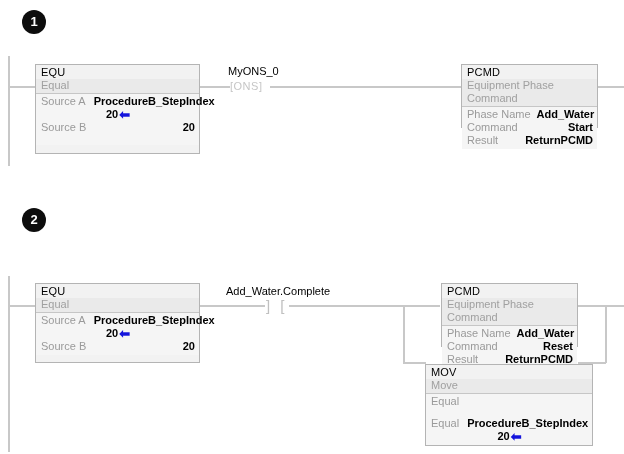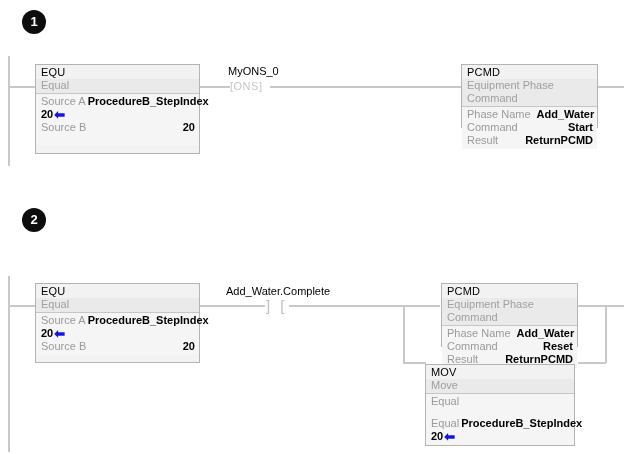--- a/index.html
+++ b/index.html
@@ -92,26 +92,26 @@
     color: #000000;
     font-weight: bold;
     font-size: 11px;
     margin-left: 6px;
     flex: 1 1 auto;
     text-align: right;
   }
   .op-val.left {
     text-align: left;
     flex: 0 0 auto;
-    margin-left: 2px;
+    margin-left: 8px;
   }
   .op-num-row {
     line-height: 13px;
     padding: 0 4px 0 5px;
-    text-align: left;
+    text-align: center;
     font-weight: bold;
     color: #000000;
     font-size: 11px;
     position: relative;
     white-space: nowrap;
   }
   .op-spacer {
     height: 9px;
   }
   .arrow-blue {
@@ -251,21 +251,21 @@
       <span class="op-label">Command</span>
       <span class="op-val">Reset</span>
     </div>
     <div class="op-row">
       <span class="op-label">Result</span>
       <span class="op-val">ReturnPCMD</span>
     </div>
   </div>
 </div>
 
-<div class="block" style="left:425px; top:364px; width:150px; height:82px;">
+<div class="block" style="left:425px; top:364px; width:168px; height:82px;">
   <div class="block-title">MOV</div>
   <div class="block-sub">Move</div>
   <div class="block-body">
     <div class="op-row">
       <span class="op-label">Equal</span>
     </div>
     <div class="op-spacer"></div>
     <div class="op-row">
       <span class="op-label">Equal</span>
       <span class="op-val left">ProcedureB_StepIndex</span>

